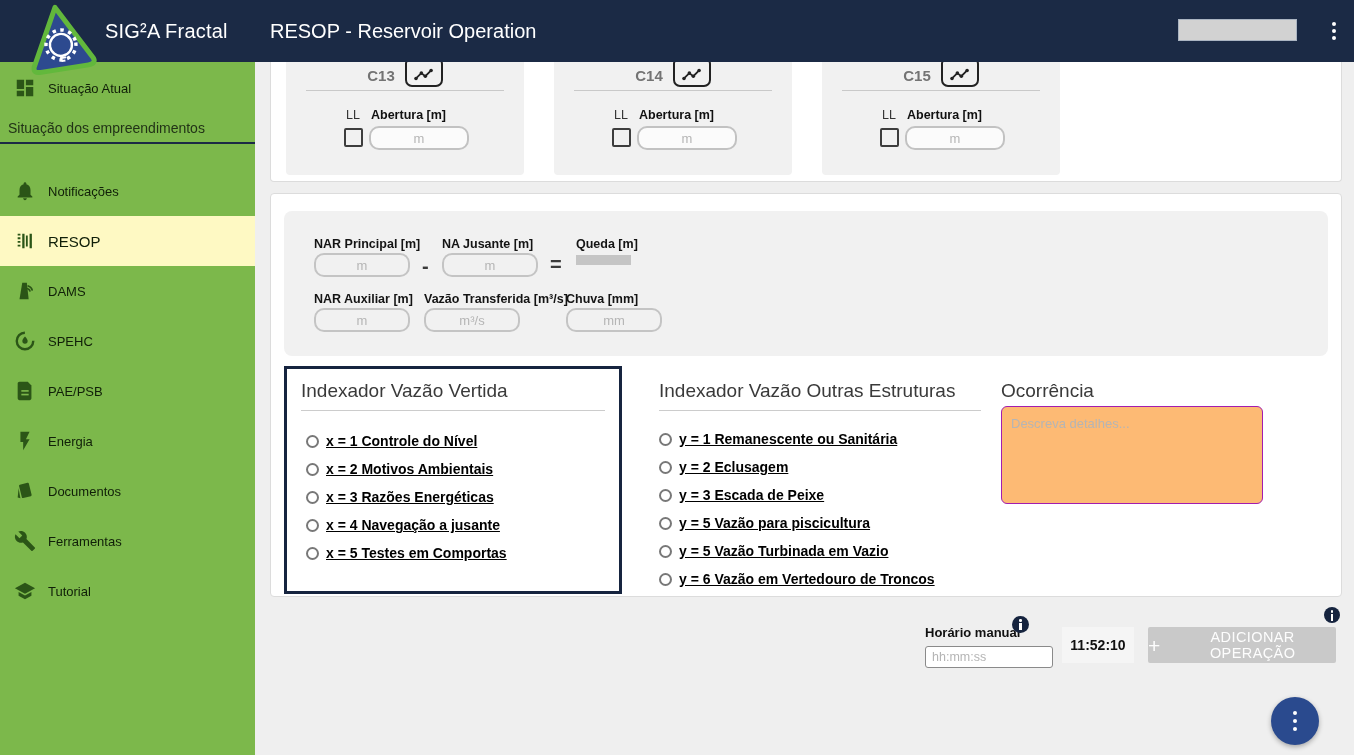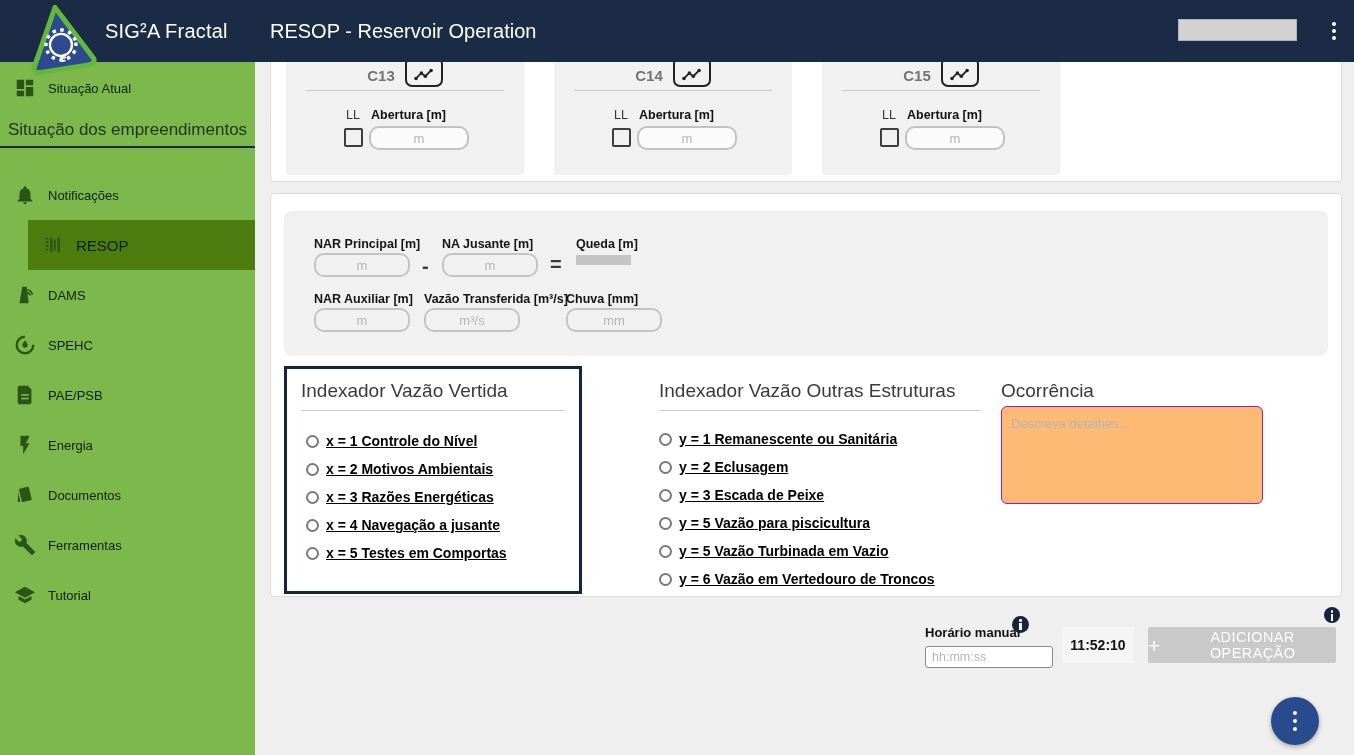--- a/index.html
+++ b/index.html
@@ -19,25 +19,25 @@
   .kebab { position:absolute; left:1326px; top:18px; width:16px; height:26px; display:flex;
            flex-direction:column; align-items:center; justify-content:center; gap:3px; cursor:pointer; }
   .kebab i { width:4px; height:4px; border-radius:50%; background:#fff; }
 
   
   .sidebar { position:absolute; left:0; top:62px; width:255px; height:693px; background:#7cb84b; z-index:20; }
   .sb-item { display:flex; align-items:center; cursor:pointer; color:#16270c; }
   .sb-item .ic { width:24px; margin-left:14px; display:flex; align-items:center; }
   .sb-item .lbl { margin-left:10px; font-size:13px; color:#101f08; }
   .sb-top { height:46px; padding-top:6px; }
-  .sb-sub { font-size:17px; color:#223317; padding:12px 0 6px 8px; }
+  .sb-sub { font-size:14px; color:#223317; padding:12px 0 6px 8px; }
   .sb-divider { border-bottom:2px solid #1b2a45; }
   .sb-nav { margin-top:22px; }
   .nav-item { height:50px; }
-  .nav-item.active { background:#4d7c0f;margin-left:28px; }
+  .nav-item.active { background:#fef9c3; }
   .nav-item.active .lbl { font-size:15px; }
 
   
   .panel1 { position:absolute; left:270px; top:62px; width:1072px; height:120px; background:#fff;
             border:1px solid #dcdcdc; border-top:none; border-radius:0 0 4px 4px; overflow:hidden; }
   .gcard { position:absolute; top:0; width:238px; height:113px; background:#f1f1f1; border-radius:0 0 4px 4px; }
   .gcard.c1 { left:15px; } .gcard.c2 { left:283px; } .gcard.c3 { left:551px; }
   .gcard-titlerow { position:absolute; left:0; top:0; width:100%; height:26px; display:flex;
                     align-items:center; justify-content:center; gap:10px; }
   .gcard-title { font-weight:bold; font-size:15px; color:#737373; }
@@ -57,21 +57,21 @@
   .grayform { position:absolute; left:13px; top:17px; width:1044px; height:145px; background:#f1f1f1; border-radius:8px; }
   .fl { position:absolute; font-size:12.5px; font-weight:bold; color:#141414; }
   .fin { position:absolute; width:96px; height:24px; border:2px solid #c4c4c4; border-radius:10px;
          background:transparent; text-align:center; font-size:13px; color:#333; outline:none; }
   .op { position:absolute; font-size:20px; font-weight:bold; color:#3a3a3a; }
   .queda-bar { position:absolute; left:292px; top:44px; width:55px; height:10px; background:#c5c5c5; }
   input::placeholder, textarea::placeholder { color:#b5b5b5; }
 
   .sect-title { font-size:19px; color:#3a3a3a; }
   .sect-underline { border-bottom:1px solid #ccc; margin-top:8px; }
-  .navybox { position:absolute; left:13px; top:172px; width:298px; height:228px; border:3px solid #16243f;
+  .navybox { position:absolute; left:13px; top:172px; width:338px; height:228px; border:3px solid #16243f;
              background:#fff; padding:11px 14px 0 14px; }
   .col2 { position:absolute; left:388px; top:172px; width:322px; padding:14px 0 0 0; }
   .col3 { position:absolute; left:730px; top:172px; width:262px; padding:14px 8px 0 0; }
   .radio-list { list-style:none; margin-top:14px; }
   .radio-row { display:flex; align-items:center; height:28px; cursor:pointer; }
   .radio-dot { width:13px; height:13px; border:2px solid #787878; border-radius:50%; margin-right:7px; flex:0 0 auto; }
   .radio-lbl { font-size:14px; font-weight:bold; color:#000000;text-decoration:underline; }
   .navybox .radio-list { margin-left:5px; margin-top:16px; }
   .ocorr-ta { width:262px; height:98px; margin-top:4px; border:1px solid #a21caf; border-radius:6px;
               padding:9px; font-size:13px; font-family:"Liberation Sans", sans-serif; color:#333;

